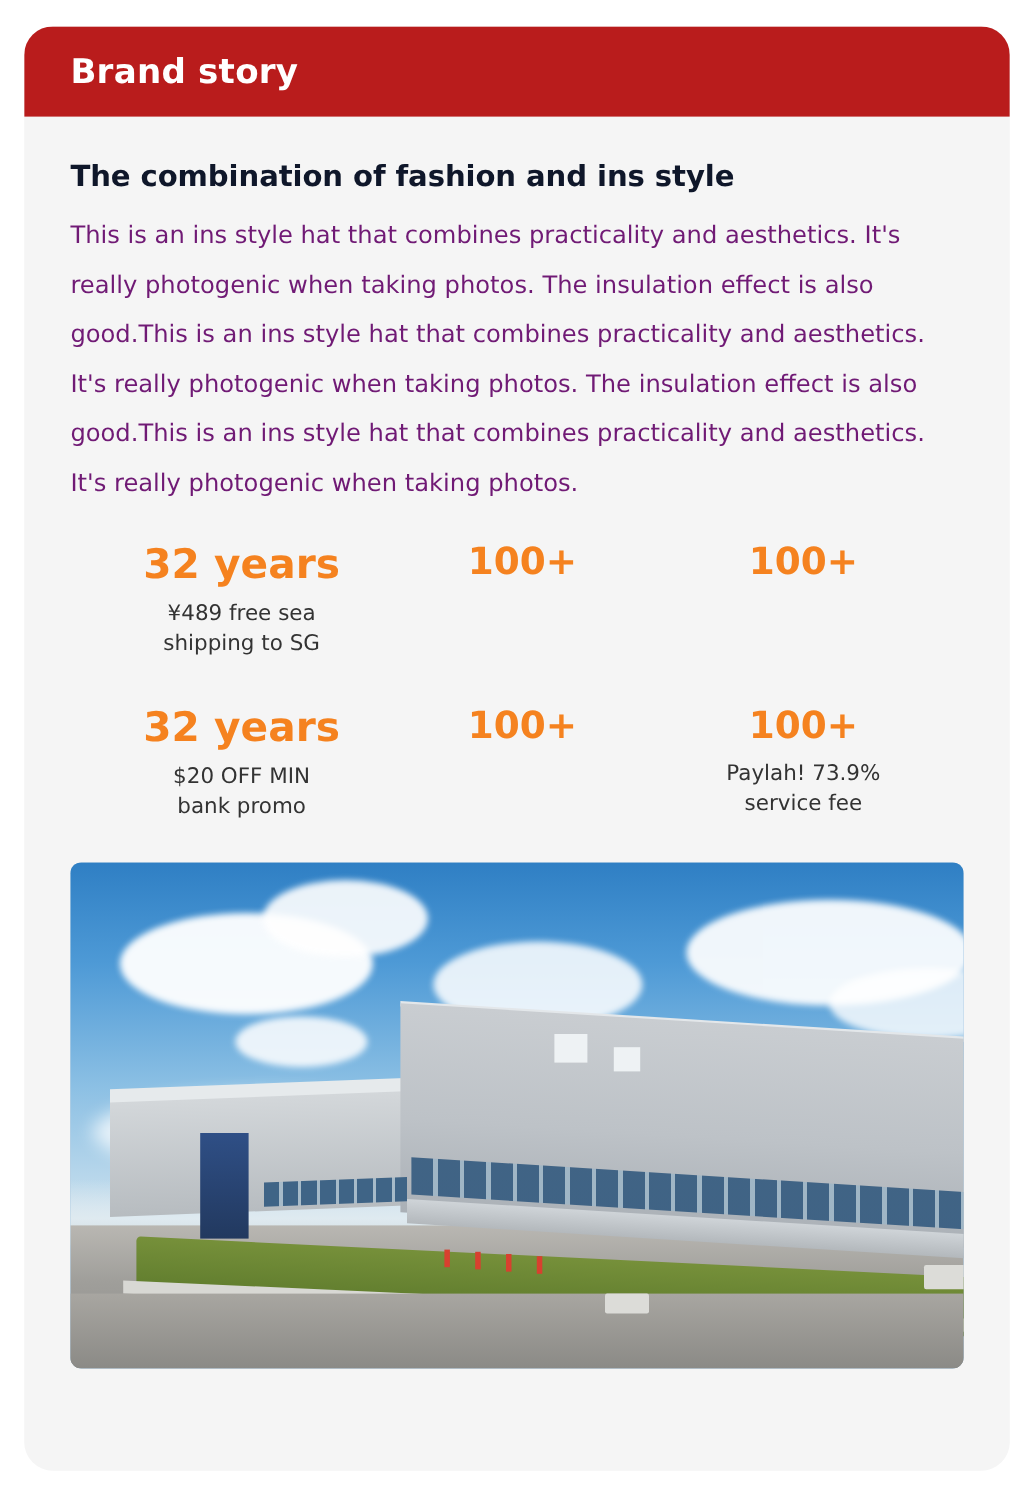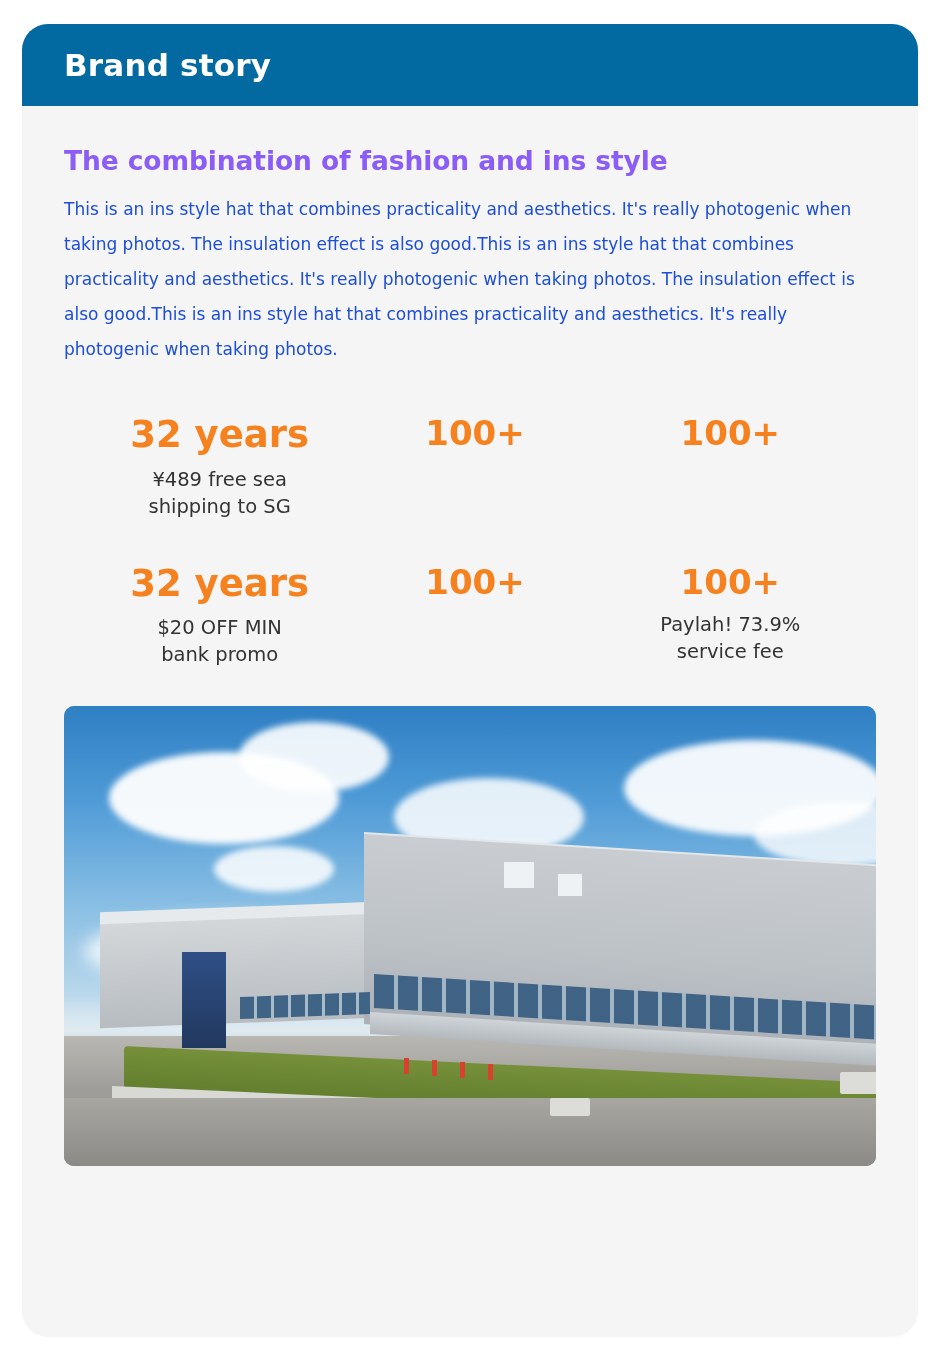--- a/index.html
+++ b/index.html
@@ -26,21 +26,21 @@
     width: 896px;
     height: 1313px;
     box-sizing: border-box;
     background: #f5f5f5;
     border-radius: 26px;
     overflow: hidden;
     position: relative;
   }
 
   .header-bar {
-    background: #0369a1;
+    background: #b91c1c;
     height: 82px;
     display: flex;
     align-items: center;
     padding-left: 42px;
     box-sizing: border-box;
   }
   .header-title {
     color: #ffffff;
     font-size: 31px;
     font-weight: bold;
@@ -48,35 +48,35 @@
   }
 
   .body-area {
     padding: 30px 42px 0 42px;
     box-sizing: border-box;
   }
 
   .section-title {
     font-size: 26.5px;
     font-weight: bold;
-    color: #8b5cf6;
+    color: #0f172a;
     margin: 9px 0 16px 0;
     letter-spacing: -0.1px;
   }
 
   .description {
-    font-size: 17px;
-    line-height: 35px;
-    color: #1d4ed8;
+    font-size: 22px;
+    line-height: 45px;
+    color: #701a75;
     margin: 0;
     max-width: 812px;
   }
 
   .stats-grid {
-    margin-top: 48px;
+    margin-top: 31px;
     display: grid;
     grid-template-columns: repeat(3, 1fr);
     row-gap: 44px;
     column-gap: 0px;
     padding: 0 18px 0 28px;
     box-sizing: border-box;
   }
 
   .stat {
     text-align: center;

